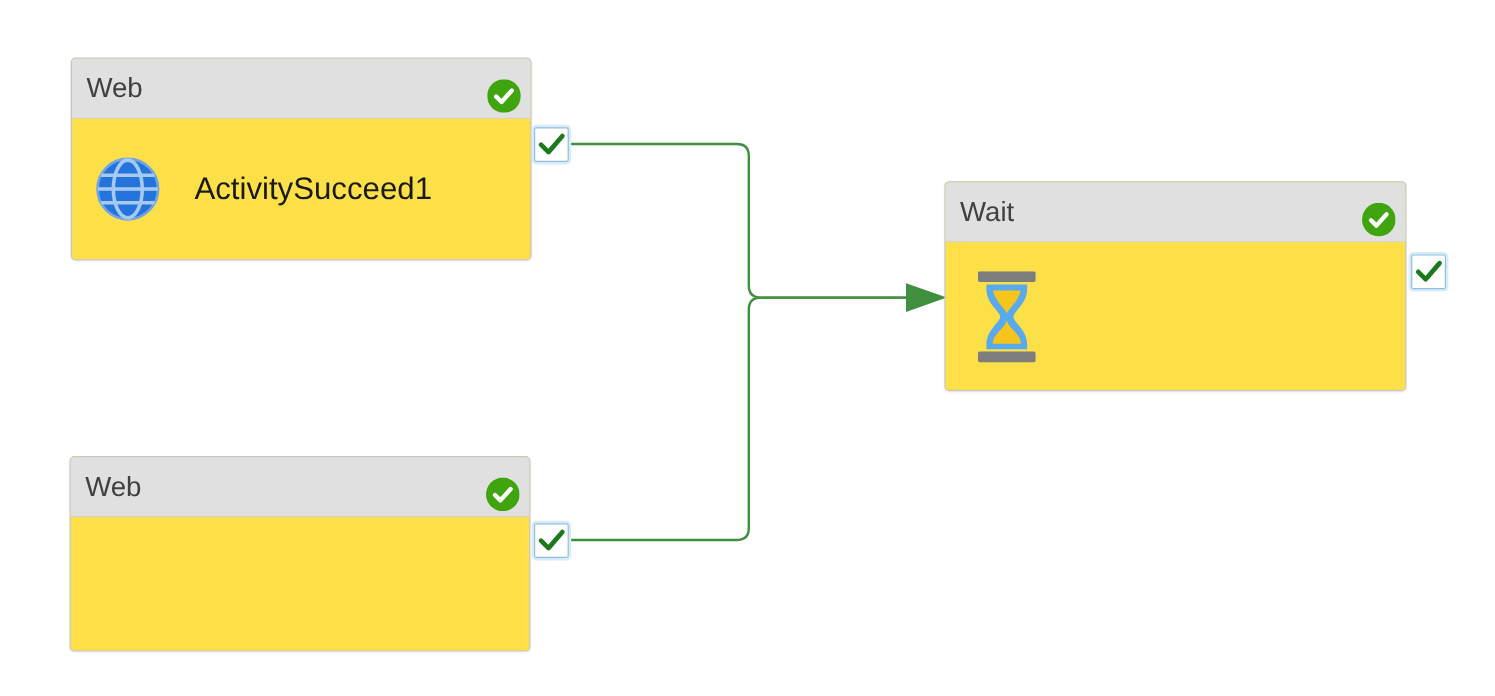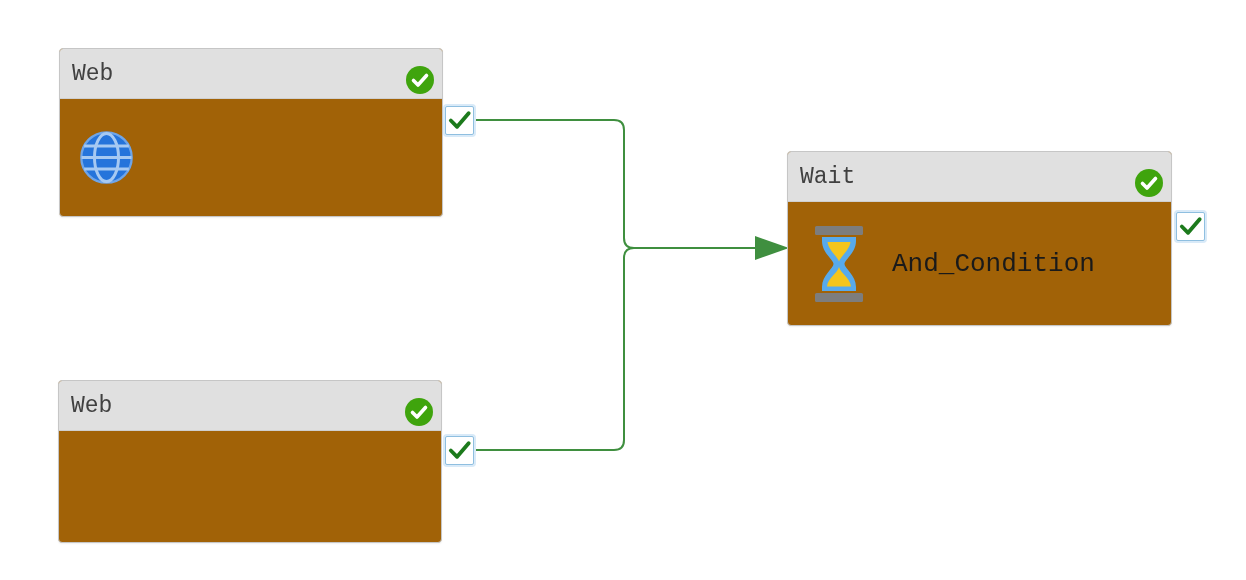--- a/index.html
+++ b/index.html
@@ -12,25 +12,24 @@
     background: #ffffff;
     overflow: hidden;
   }
   .connector-layer {
     position: absolute;
     left: 0; top: 0;
     width: 1246px; height: 580px;
   }
   .node {
     position: absolute;
-    background: #a16207;
+    background: #fde047;
     border: 1px solid #c6c6c6;
     border-radius: 4px;
     box-shadow: 0 1px 2px rgba(0,0,0,0.06);
-    font-family: Liberation Mono, monospace;
   }
   .node-header {
     position: relative;
     height: 50px;
     background: #e0e0e0;
     border-bottom: 1px solid #cfcfcf;
     border-radius: 3px 3px 0 0;
     display: flex;
     align-items: center;
   }
@@ -98,20 +97,21 @@
     <div class="node-body">
       <span class="node-icon">
         <svg viewBox="0 0 48 48" width="55" height="55">
           <circle cx="24" cy="24" r="22" stroke="#6fa5e8" stroke-width="2" fill="#2574db"></circle>
           <ellipse cx="24" cy="24" rx="10.5" ry="21" fill="none" stroke="#a6c9f2" stroke-width="2.6"></ellipse>
           <line x1="4.5" y1="14" x2="43.5" y2="14" stroke="#a6c9f2" stroke-width="2.6"></line>
           <line x1="2.2" y1="24" x2="45.8" y2="24" stroke="#a6c9f2" stroke-width="2.6"></line>
           <line x1="4.5" y1="34" x2="43.5" y2="34" stroke="#a6c9f2" stroke-width="2.6"></line>
         </svg>
       </span>
+      <span class="node-name">ActivitySucceed1</span>
     </div>
     <div class="port" style="left:385px; top:57px;">
       <svg viewBox="0 0 28 28" width="27" height="27">
         <path d="M5 14 L11.5 20.5 L23.5 6.5" fill="none" stroke-width="4" stroke-linecap="round" stroke-linejoin="round" stroke="#1c7a1c"></path>
       </svg>
     </div>
   </div>
 
   <div class="node web-node" style="left:58px; top:380px; width:384px; height:163px;">
     <div class="node-header">
@@ -143,21 +143,20 @@
     <div class="node-body">
       <span class="node-icon">
         <svg viewBox="0 0 50 76" width="50" height="76">
           <rect x="1" y="0" width="48" height="9" rx="1.5" fill="#7d7d7d"></rect>
           <rect x="1" y="67" width="48" height="9" rx="1.5" fill="#7d7d7d"></rect>
           <path d="M8 11 H42 V15 C42 27 30.5 33.5 30.5 38 C30.5 42.5 42 49 42 61 V65 H8 V61 C8 49 19.5 42.5 19.5 38 C19.5 33.5 8 27 8 15 Z" fill="#58aaec"></path>
           <path d="M13.5 16 H36.5 C35 25 26.5 30.5 25 35.5 C23.5 30.5 15 25 13.5 16 Z" fill="#f5c51c"></path>
           <path d="M25 41 C27 48 36 51.5 37 60.5 H13 C14 51.5 23 48 25 41 Z" fill="#f5c51c"></path>
         </svg>
       </span>
-      <span class="node-name">And_Condition</span>
     </div>
     <div class="port" style="left:388px; top:60px;">
       <svg viewBox="0 0 28 28" width="27" height="27">
         <path d="M5 14 L11.5 20.5 L23.5 6.5" fill="none" stroke-width="4" stroke-linecap="round" stroke-linejoin="round" stroke="#1c7a1c"></path>
       </svg>
     </div>
   </div>
 
 </div>
 

